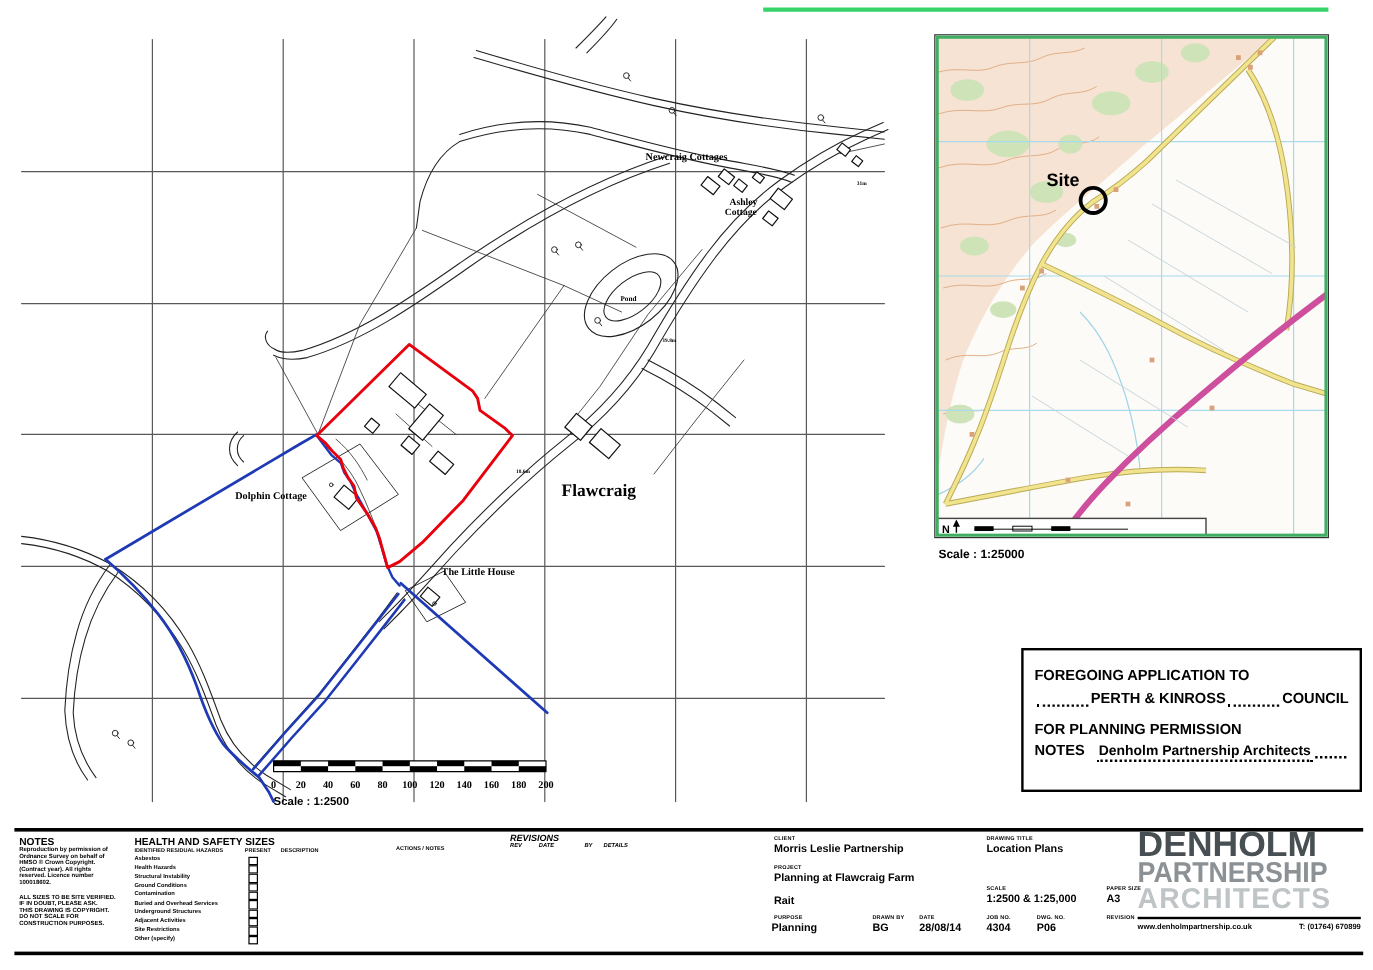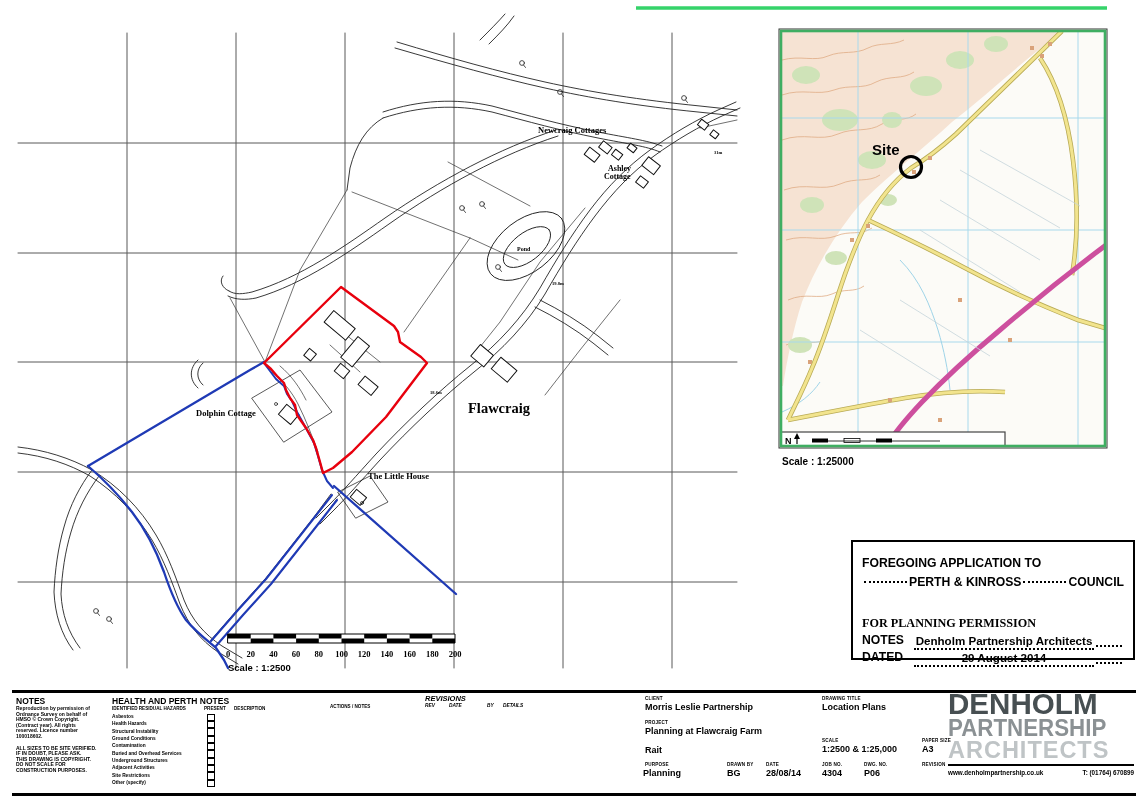--- a/index.html
+++ b/index.html
@@ -5,24 +5,24 @@
   html,body{margin:0;padding:0;background:#fff;}
   #sheet{position:relative;width:1144px;height:808px;background:#fff;overflow:hidden;
          font-family:"Liberation Sans",sans-serif;border-radius:32px;}
   svg text{font-family:"Liberation Serif",serif;}
   svg .sans{font-family:"Liberation Sans",sans-serif;}
 
   
   #statement{position:absolute;left:851px;top:540px;width:284px;height:120px;
     border:2px solid #000;box-sizing:border-box;padding:12px 9px 0 9px;
     font-weight:bold;font-size:12.2px;line-height:19px;color:#000;}
-  #statement .leader-row{display:flex;align-items:center;height:19px;}
+  #statement .leader-row{display:flex;align-items:flex-end;height:19px;}
   #statement .dots{flex:1;border-bottom:2px dotted #000;margin:0 2px 3px 2px;height:1px;}
   #statement .dots.short{flex:0 0 26px;}
-  #statement .gap{margin-top:22px;font-family:Liberation Serif, serif;}
+  #statement .gap{margin-top:7px;}
   #statement .sig-row{display:flex;align-items:flex-end;height:17px;}
   #statement .sig-label{flex:0 0 52px;}
   #statement .sig-value{flex:1;border-bottom:2px dotted #000;text-align:center;
      font-size:11.6px;line-height:14px;}
 
   
   #titleblock{position:absolute;left:0;top:690px;width:1144px;height:106px;color:#000;padding-left:48px;}
   #tb-topline{position:absolute;left:12px;top:0;width:1124px;height:2.6px;background:#000;}
   #tb-bottomline{position:absolute;left:12px;top:103px;width:1124px;height:3px;background:#000;}
   .tb-h{font-weight:bold;font-size:8.5px;letter-spacing:0;}
@@ -355,25 +355,20 @@
     <span>PERTH &amp; KINROSS</span>
     <span class="dots"></span>
     <span>COUNCIL</span>
   </div>
   <div class="gap">FOR PLANNING PERMISSION</div>
   <div class="sig-row">
     <span class="sig-label">NOTES</span>
     <span class="sig-value">Denholm Partnership Architects</span>
     <span class="dots short"></span>
   </div>
-  <div class="sig-row">
-    <span class="sig-label">DATED</span>
-    <span class="sig-value">29 August 2014</span>
-    <span class="dots short"></span>
-  </div>
 </div>
 
 <div id="titleblock">
   <div id="tb-topline"></div>
   <div id="tb-bottomline"></div>
 
   <div id="notes-col">
     <div class="tb-h">NOTES</div>
     <div class="tiny">Reproduction by permission of</div>
     <div class="tiny">Ordnance Survey on behalf of</div>
@@ -383,21 +378,21 @@
     <div class="tiny">100018602.</div>
     <div style="height:6px"></div>
     <div class="tiny">ALL SIZES TO BE SITE VERIFIED.</div>
     <div class="tiny">IF IN DOUBT, PLEASE ASK.</div>
     <div class="tiny">THIS DRAWING IS COPYRIGHT.</div>
     <div class="tiny">DO NOT SCALE FOR</div>
     <div class="tiny">CONSTRUCTION PURPOSES.</div>
   </div>
 
   <div id="hs-col">
-    <div class="tb-h">HEALTH AND PERTH NOTES</div>
+    <div class="tb-h">HEALTH AND SAFETY SIZES</div>
     <div class="hs-head">
       <span style="left:0">IDENTIFIED RESIDUAL HAZARDS</span>
       <span style="left:92px">PRESENT</span>
       <span style="left:122px">DESCRIPTION</span>
     </div>
     <div class="hsrow">
           <span class="lbl">Asbestos</span>
           <span class="cb"></span>
         </div>
     <div class="hsrow">

